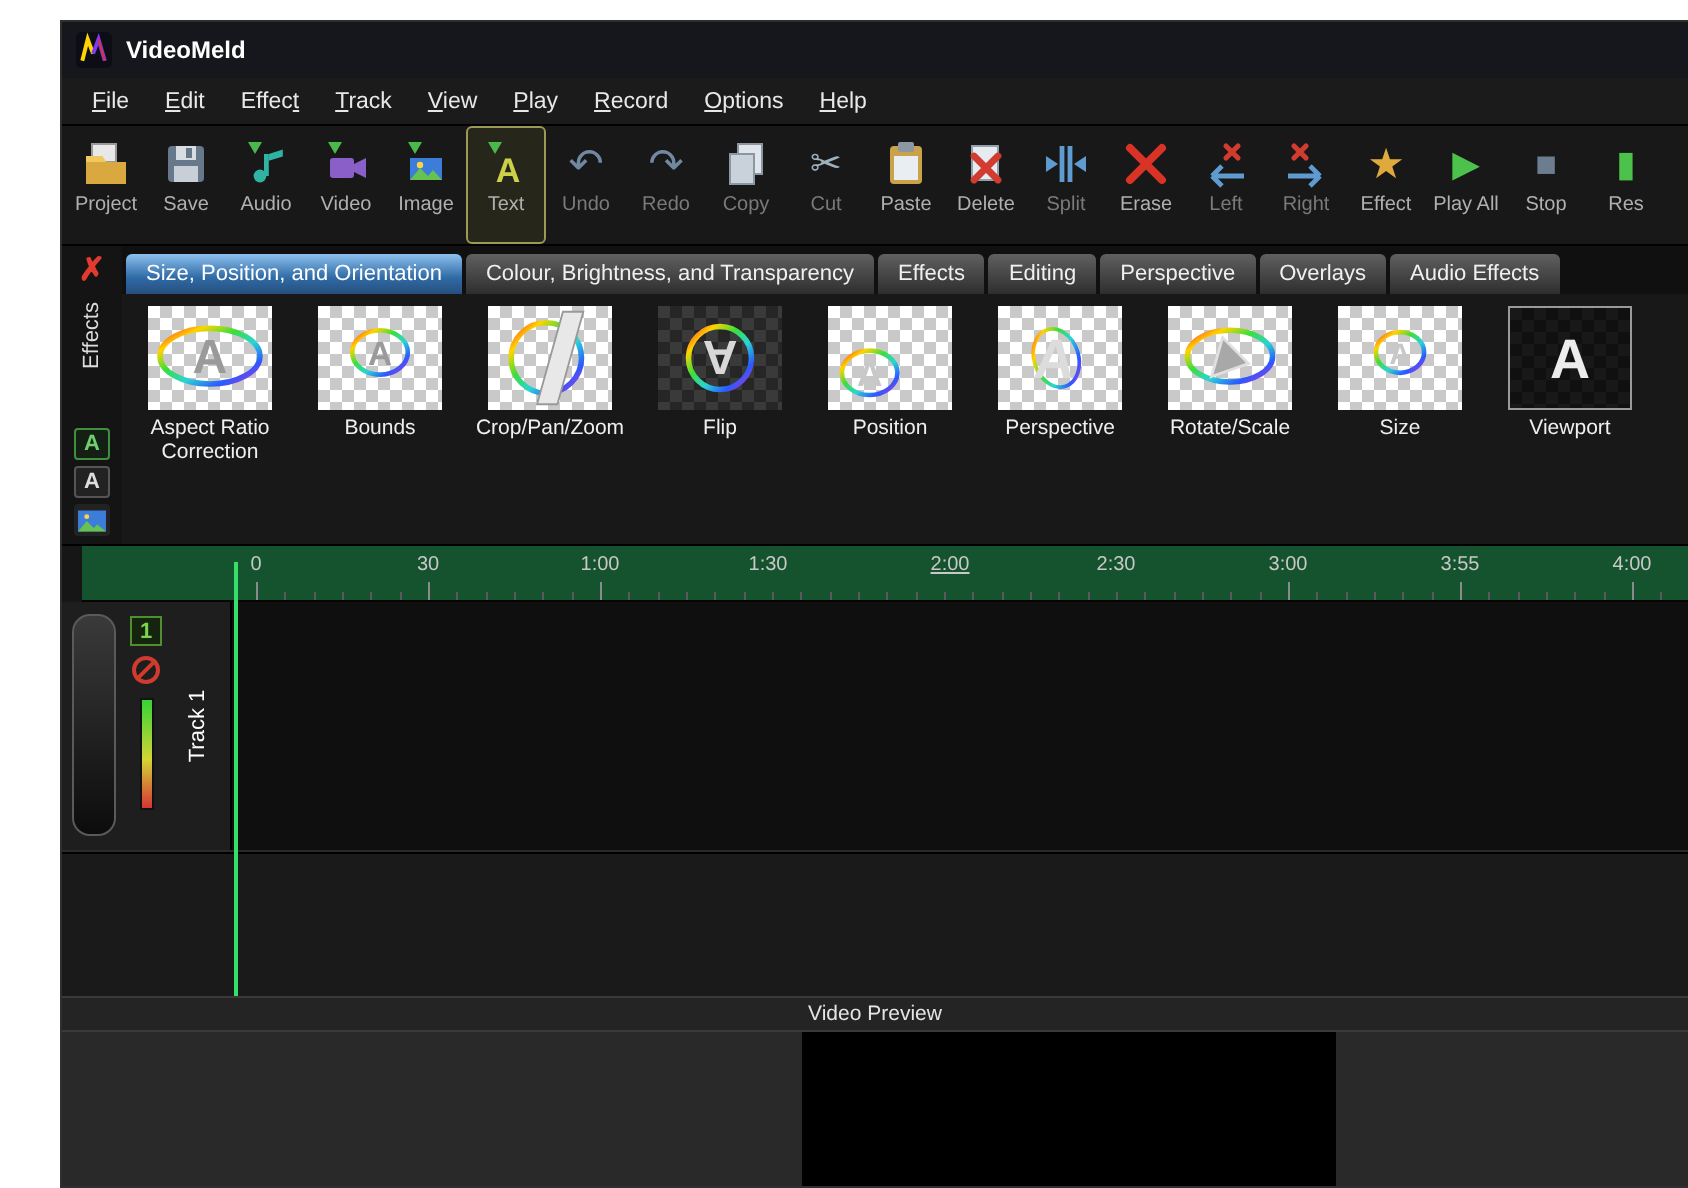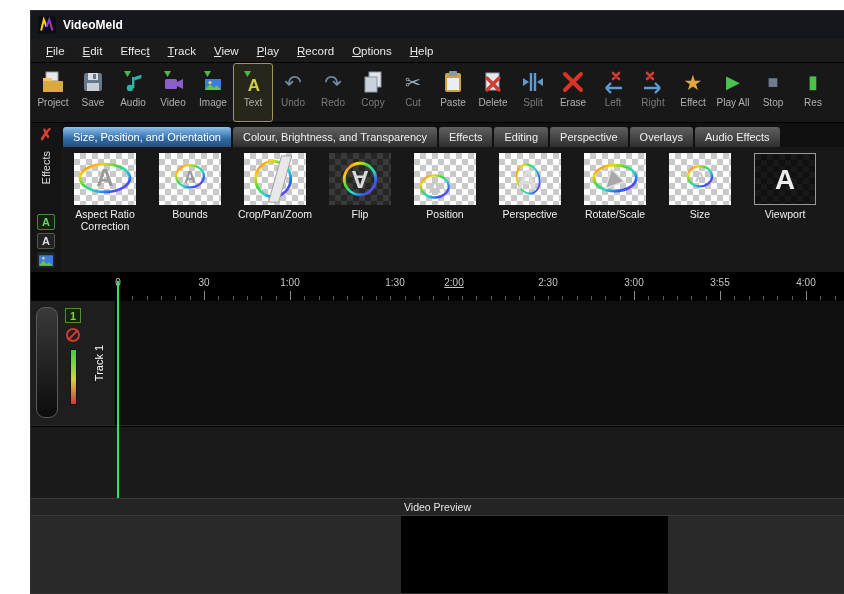--- a/index.html
+++ b/index.html
@@ -52,21 +52,21 @@
            background-image:conic-gradient(#c9c9c9 25%, #ffffff 0 50%, #c9c9c9 0 75%, #ffffff 0);
            background-size:12px 12px; }
   .thumb.dark { background-color:#2e2e2e;
                 background-image:conic-gradient(#262626 25%, #3a3a3a 0 50%, #262626 0 75%, #3a3a3a 0); }
   .thumb.black { background-color:#0c0c0c;
                  background-image:conic-gradient(#101010 25%, #181818 0 50%, #101010 0 75%, #181818 0);
                  border:1px solid #9a9a9a; }
   .effect-label { margin-top:3px; font-size:10.5px; color:#efefef; text-align:center; line-height:1.15; }
 
   
-  .ruler { position:relative; height:28px; background:#000000; border-bottom:1px solid #050505; }
+  .ruler { position:relative; height:28px; background:#14532d; border-bottom:1px solid #050505;margin-left:10px; }
   .tick-label { position:absolute; top:4px; transform:translateX(-50%); font-size:10px; color:#c8c8c8; }
   .tick { position:absolute; bottom:0; width:1px; background:#6a6a6a; }
 
   
   .timeline-body { position:relative; height:197px; background:#141414; }
   .track-row { position:relative; height:125px; background:#0f0f0f; border-bottom:1px solid #2a2a2a; }
   .track-header { position:absolute; left:0; top:0; width:85px; height:100%; background:#1e1e1e; border-right:1px solid #000; }
   .fader { position:absolute; left:5px; top:6px; width:22px; height:111px; border-radius:9px;
            background:linear-gradient(180deg,#3a3a3a,#0c0c0c); border:1px solid #5a5a5a; }
   .hdr-icons { position:absolute; left:33px; top:7px; width:18px; display:flex; flex-direction:column; align-items:center; gap:5px; }
@@ -409,22 +409,22 @@
             <div class="effect-label">Viewport</div>
           </div>
         </div>
     </div>
   </div>
 
   <div class="ruler" id="ruler">
       <span class="tick-label" style="left: 87px;">0</span>
       <span class="tick-label" style="left: 173px;">30</span>
       <span class="tick-label" style="left: 259px;">1:00</span>
-      <span class="tick-label" style="left: 364px;">1:30</span>
-      <span class="tick-label" style="left: 423px; text-decoration: underline;">2:00</span>
+      <span class="tick-label" style="left: 343px;">1:30</span>
+      <span class="tick-label" style="left: 434px; text-decoration: underline;">2:00</span>
       <span class="tick-label" style="left: 517px;">2:30</span>
       <span class="tick-label" style="left: 603px;">3:00</span>
       <span class="tick-label" style="left: 689px;">3:55</span>
       <span class="tick-label" style="left: 775px;">4:00</span>
       <div class="tick" style="left: 87px; height: 9px; background: rgb(138, 138, 138);"></div>
       <div class="tick" style="left: 101px; height: 4px; background: rgb(90, 90, 90);"></div>
       <div class="tick" style="left: 116px; height: 4px; background: rgb(90, 90, 90);"></div>
       <div class="tick" style="left: 130px; height: 4px; background: rgb(90, 90, 90);"></div>
       <div class="tick" style="left: 144px; height: 4px; background: rgb(90, 90, 90);"></div>
       <div class="tick" style="left: 159px; height: 4px; background: rgb(90, 90, 90);"></div>

